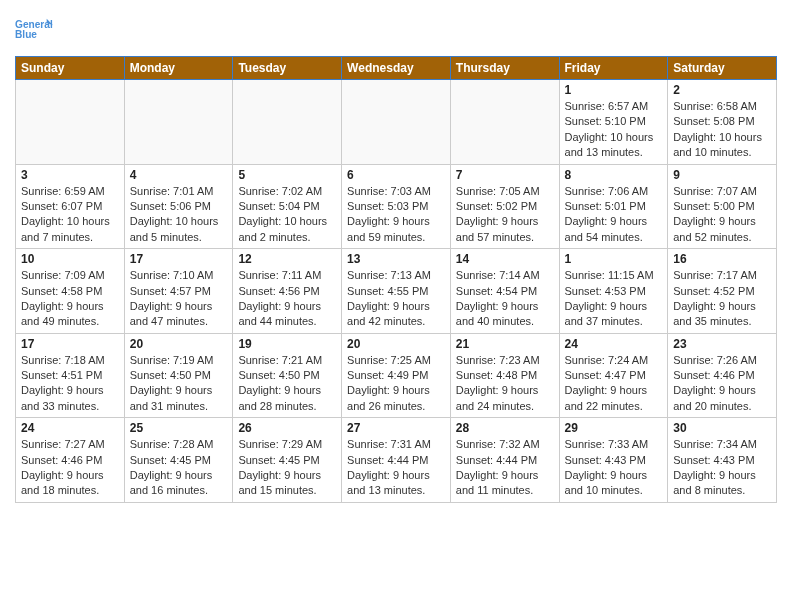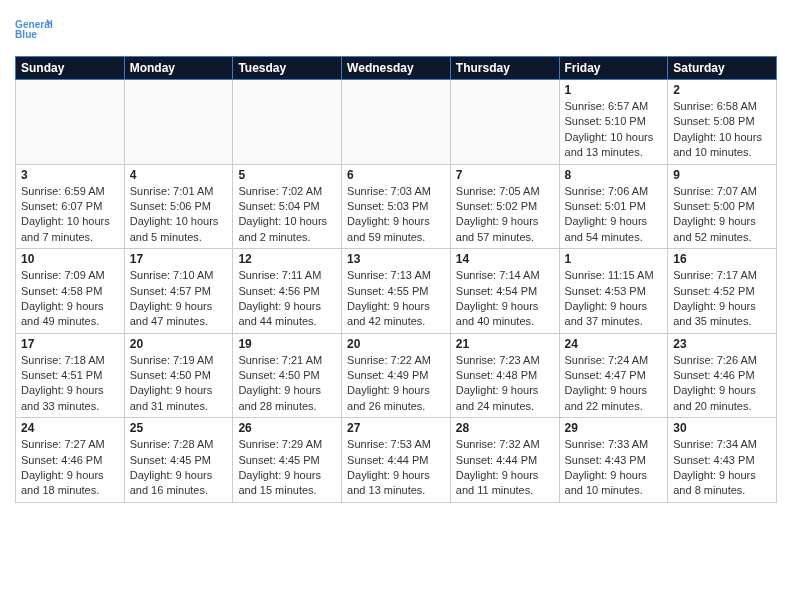--- a/index.html
+++ b/index.html
@@ -39,21 +39,21 @@
     .location {
       font-size: 14px;
       color: #444;
     }
     .calendar {
       width: 100%;
       border-collapse: collapse;
       table-layout: fixed;
     }
     .calendar th {
-      background: #0f172a;
+      background: #a16207;
       color: #fff;
       font-size: 12px;
       font-weight: bold;
       padding: 4px 5px;
       text-align: left;
       border: 1px solid #3a7bc8;
       margin-top: 16px;
     }
     .calendar td {
       border: 1px solid #ccc;
@@ -232,21 +232,21 @@
 Daylight: 9 hours and 31 minutes.</div>
           </td>
           <td>
             <span class="day-num">19</span>
             <div class="day-info">Sunrise: 7:21 AM
 Sunset: 4:50 PM
 Daylight: 9 hours and 28 minutes.</div>
           </td>
           <td>
             <span class="day-num">20</span>
-            <div class="day-info">Sunrise: 7:22 AM
+            <div class="day-info">Sunrise: 7:25 AM
 Sunset: 4:49 PM
 Daylight: 9 hours and 26 minutes.</div>
           </td>
           <td>
             <span class="day-num">21</span>
             <div class="day-info">Sunrise: 7:23 AM
 Sunset: 4:48 PM
 Daylight: 9 hours and 24 minutes.</div>
           </td>
           <td>
@@ -276,21 +276,21 @@
 Daylight: 9 hours and 16 minutes.</div>
           </td>
           <td>
             <span class="day-num">26</span>
             <div class="day-info">Sunrise: 7:29 AM
 Sunset: 4:45 PM
 Daylight: 9 hours and 15 minutes.</div>
           </td>
           <td>
             <span class="day-num">27</span>
-            <div class="day-info">Sunrise: 7:53 AM
+            <div class="day-info">Sunrise: 7:31 AM
 Sunset: 4:44 PM
 Daylight: 9 hours and 13 minutes.</div>
           </td>
           <td>
             <span class="day-num">28</span>
             <div class="day-info">Sunrise: 7:32 AM
 Sunset: 4:44 PM
 Daylight: 9 hours and 11 minutes.</div>
           </td>
           <td>

